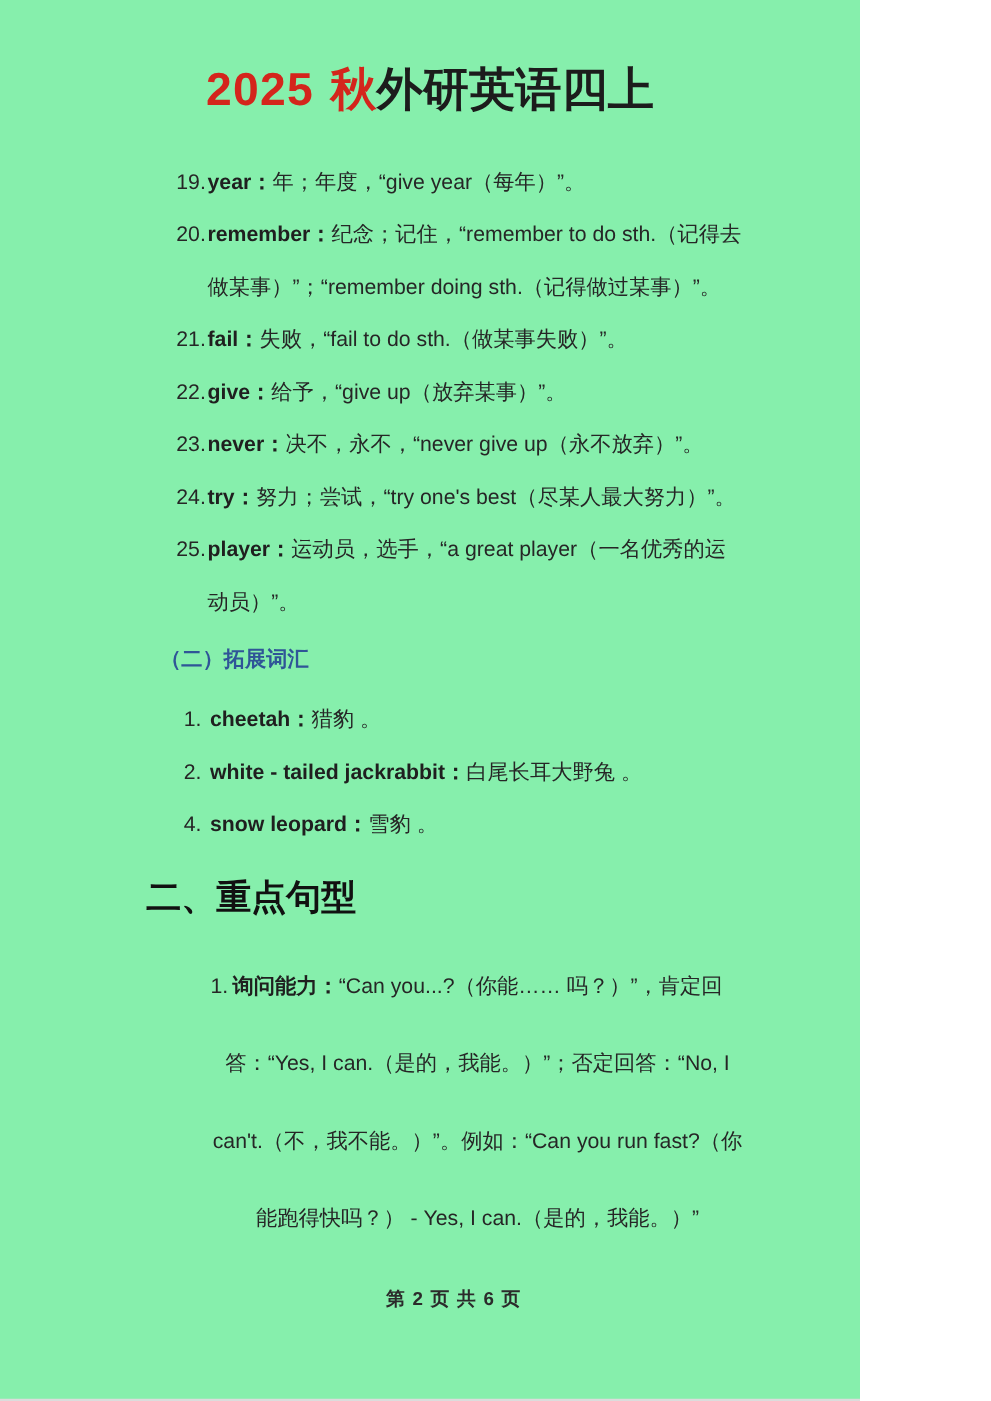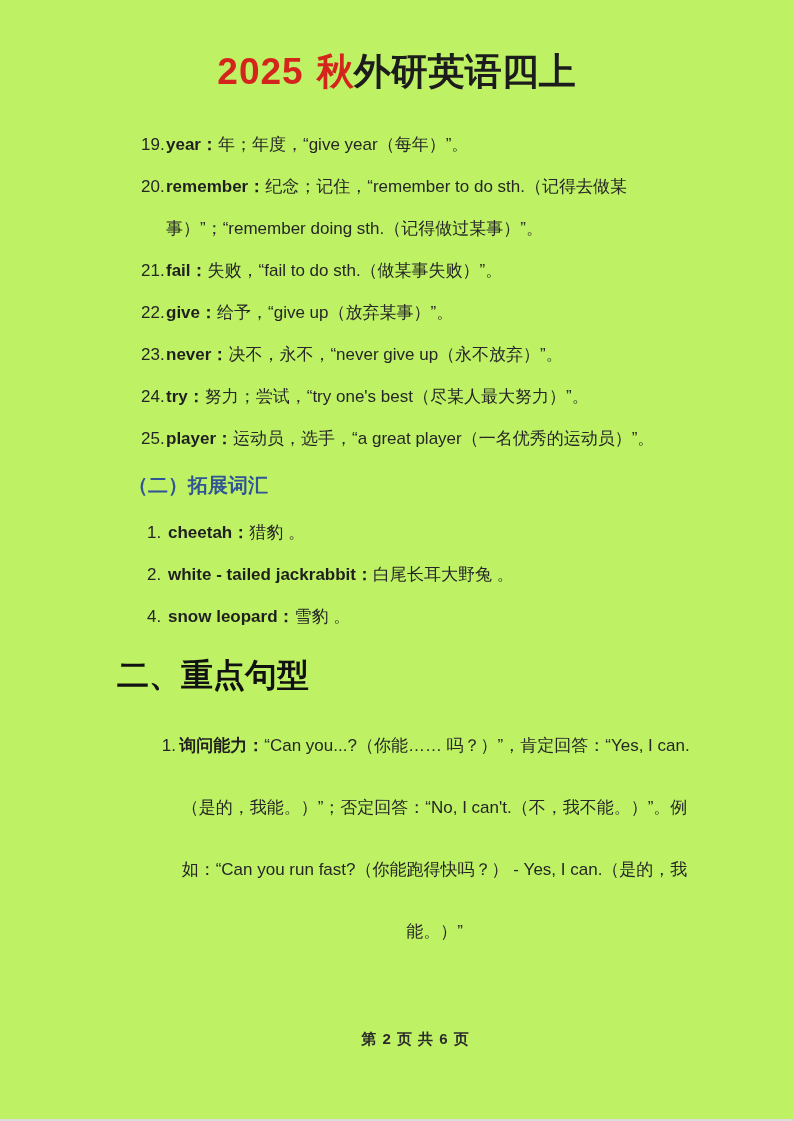--- a/index.html
+++ b/index.html
@@ -1,20 +1,20 @@
 <!DOCTYPE html>
 <html><head>
 <meta charset="utf-8">
 <style>
   html, body { margin: 0; padding: 0; background: #ffffff; }
   .page {
     position: relative;
-    width: 793px;
+    width: 688px;
     height: 1121px;
-    background: #bef264;
+    background: #86efac;
     overflow: hidden;
     font-family: "Liberation Sans", sans-serif;
     color: #262626;
   }
   
   .title {
     padding-top: 46px;
     text-align: center;
     font-weight: 700;
     font-size: 37px;
@@ -47,21 +47,21 @@
   }
   .word-list .num {
     display: inline-block;
     width: 25px;
     text-indent: 0;
   }
   .term { font-weight: 700; color: #1f1f1f; }
   
   .blue-heading {
     margin: 12px 0 0 128px;
-    font-size: 20px;
+    font-size: 17px;
     line-height: 26px;
     font-weight: 700;
     color: #2f5597;
   }
   
   .ext-list {
     margin: 14px 92px 0 147px;
     font-size: 17px;
     line-height: 42px;
   }
@@ -70,21 +70,21 @@
     text-indent: -21px;
   }
   .ext-list .num {
     display: inline-block;
     width: 21px;
     text-indent: 0;
   }
   
   .section-heading {
     margin: 19px 0 0 117px;
-    font-size: 32px;
+    font-size: 28px;
     line-height: 36px;
     font-weight: 700;
     color: #111111;
     font-family: "Liberation Sans", sans-serif;
   }
   
   .sent-list {
     margin: 22px 92px 0 147px;
     font-size: 17px;
     line-height: 62px;

